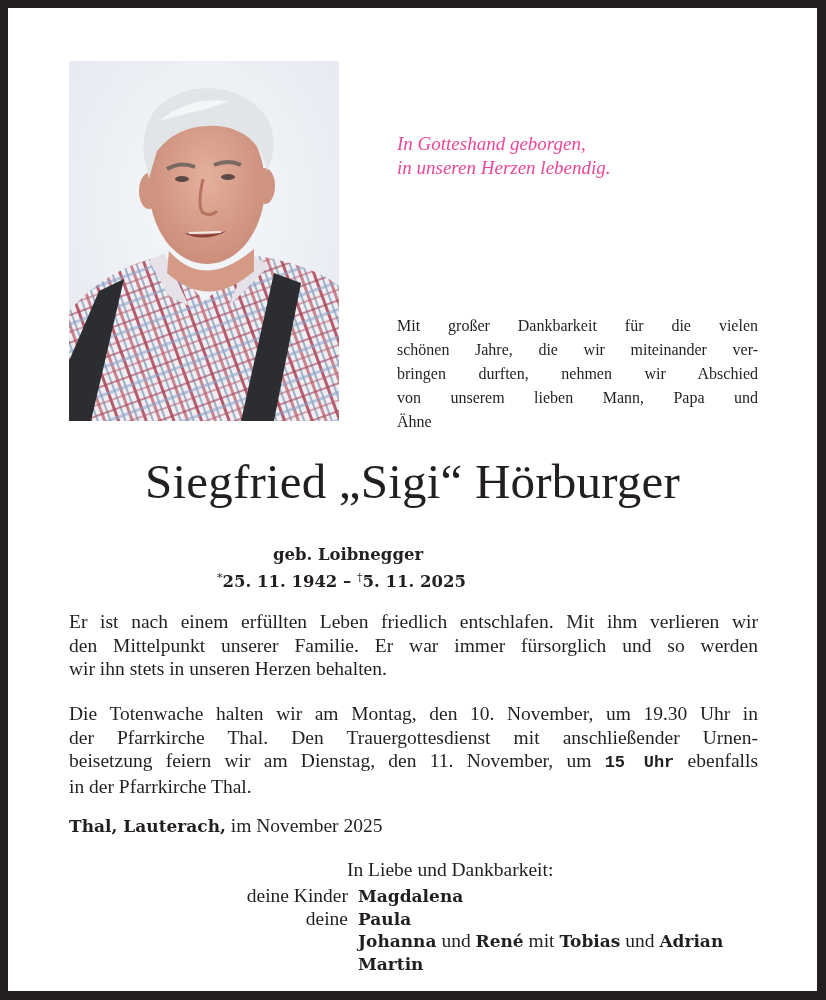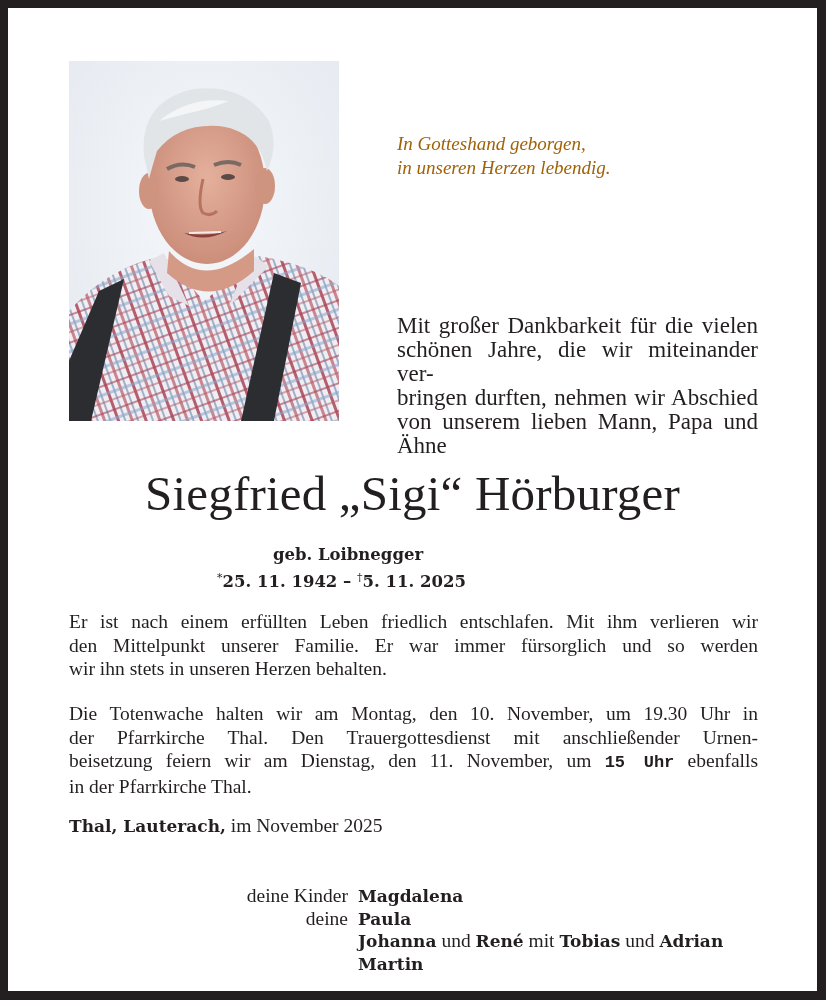--- a/index.html
+++ b/index.html
@@ -24,37 +24,37 @@
       background: #eef1f5;
     }
     .photo svg { display: block; }
     .motto {
       position: absolute;
       left: 389px; top: 124px;
       font-family: "Liberation Serif", serif;
       font-style: italic;
       font-size: 19px;
       line-height: 24px;
-      color: #a16207;
+      color: #ec4899;
     }
     .intro {
       position: absolute;
       left: 389px; top: 306px;
       width: 361px;
       font-family: "Liberation Serif", serif;
-      font-size: 23px;
+      font-size: 16px;
       line-height: 24px;
       text-align: justify;
       hyphens: manual;
     }
     .intro .line { display: block; text-align: justify; text-align-last: justify; }
     .intro .line.last { text-align-last: left; }
     .name {
       position: absolute;
-      left: 0; top: 456px;
+      left: 0; top: 444px;
       width: 809px;
       text-align: center;
       font-family: "Liberation Serif", serif;
       font-size: 49px;
       line-height: 60px;
       letter-spacing: 0.2px;
     }
     .birthname {
       position: absolute;
       left: 0; top: 536px;
@@ -225,20 +225,23 @@
     <span class="line">Die Totenwache halten wir am Montag, den 10. November, um 19.30 Uhr in</span>
     <span class="line">der Pfarrkirche Thal. Den Trauergottesdienst mit anschließender Urnen-</span>
     <span class="line"><span>beisetzung feiern wir am Dienstag, den 11. November, um </span><b style="font-family:Liberation Mono, monospace;font-size:17px;">15 Uhr</b><span> ebenfalls</span></span>
     <span class="line last">in der Pfarrkirche Thal.</span>
   </div>
 
   <div class="place">
     <b>Thal, Lauterach,</b><span> im November 2025</span>
   </div>
 
+  <div class="sign-intro" style="left:339px;">
+    <span>In Liebe und Dankbarkeit:</span>
+  </div>
 
   <div class="sign-table">
     <div class="srow">
       <span class="lbl">deine Kinder</span>
       <span class="val"><b>Magdalena</b></span>
     </div>
     <div class="srow">
       <span class="lbl">deine</span>
       <span class="val"><b>Paula</b></span>
     </div>

